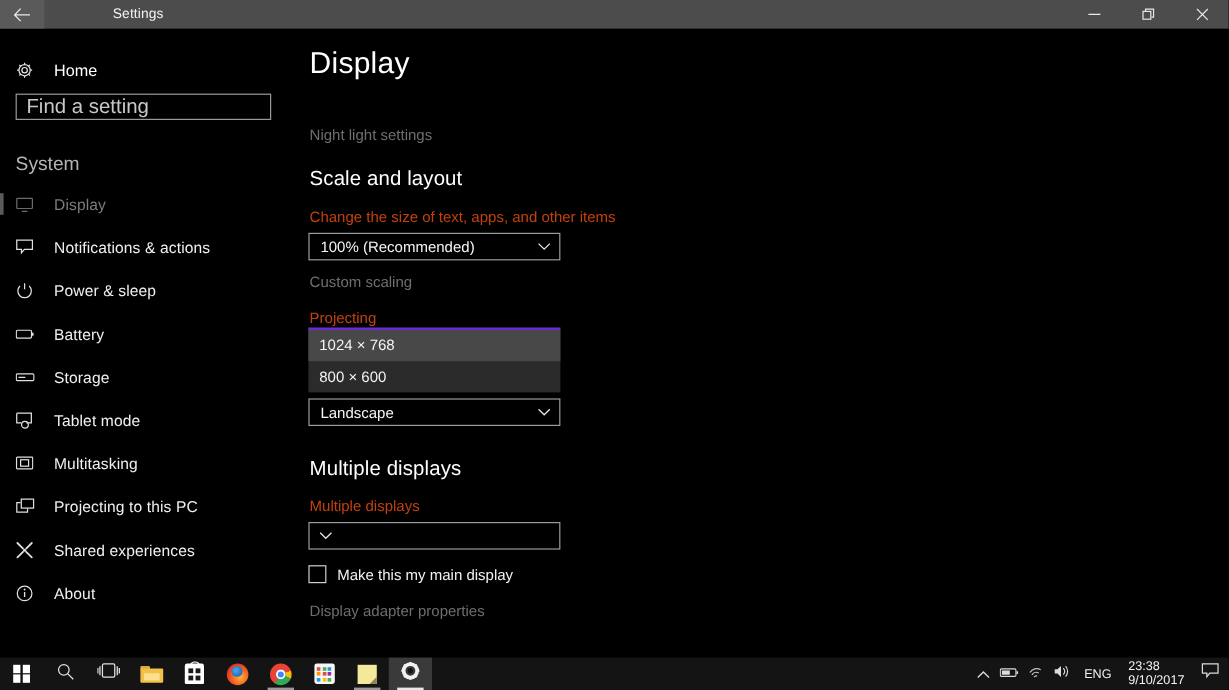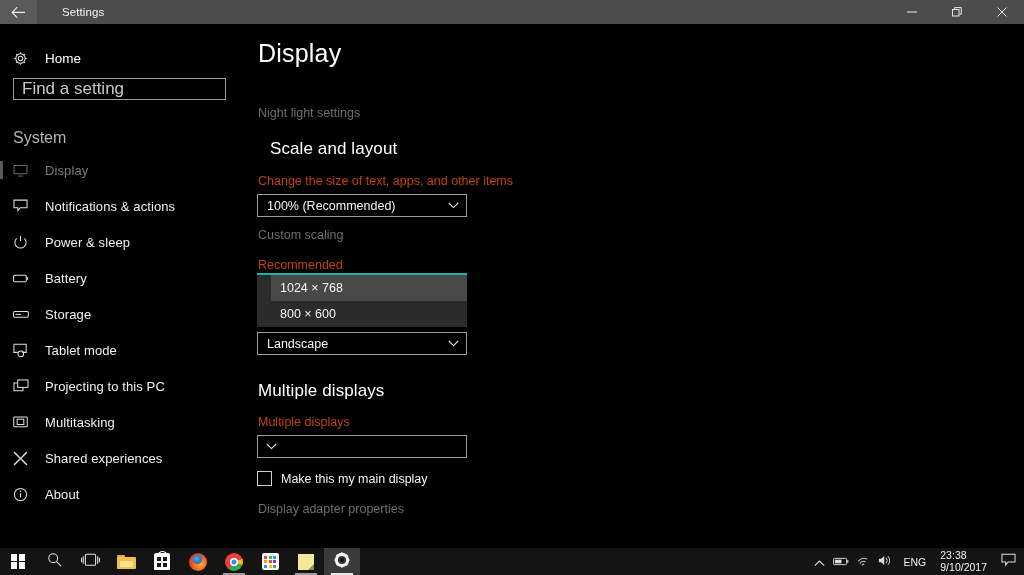--- a/index.html
+++ b/index.html
@@ -41,20 +41,21 @@
   }
   .back-btn svg { display: block; }
   .titlebar-title {
     flex: 0 0 auto;
     display: flex;
     align-items: center;
     padding-left: 25px;
     font-size: 11.5px;
     color: #f2f2f2;
     letter-spacing: .1px;
+    margin-left: 32px;
   }
   .titlebar-spacer { flex: 1 1 auto; }
   .winctl {
     width: 45px;
     display: flex;
     align-items: center;
     justify-content: center;
   }
   .winctl svg { display: block; }
 
@@ -175,21 +176,21 @@
   .adapter-link { left: 18px; top: 478px; }
 
   .section-head {
     position: absolute;
     left: 18px;
     font-size: 17px;
     font-weight: normal;
     color: #fff;
     letter-spacing: .1px;
   }
-  .sh-scale { top: 115px; margin-left: 12px; }
+  .sh-scale { top: 115px; }
   .sh-multi { top: 357px; }
 
   .field-label {
     position: absolute;
     left: 18px;
     font-size: 12.5px;
     color: #c2410c;
   }
   .fl-size  { top: 150px; }
   .fl-res   { top: 234px; }
@@ -232,23 +233,22 @@
   .combo-scale  { top: 170px; }
   .combo-orient { top: 308px; }
   .combo-multi  { top: 411px; }
 
   
   .dropdown-open {
     position: absolute;
     left: 17px; top: 249px;
     width: 210px;
     background: #2b2b2b;
-    border-top: 2px solid #14b8a6;
+    border-top: 2px solid #6d28d9;
     box-sizing: border-box;
-    padding-left: 14px;
   }
   .dd-option {
     height: 26px;
     display: flex;
     align-items: center;
     padding-left: 9px;
     font-size: 12.5px;
     color: #f4f4f4;
     box-sizing: border-box;
     cursor: default;
@@ -567,36 +567,36 @@
             <path d="M1 1.4 h13 v8.6 h-4.4" fill="none" stroke="#e0e0e0" stroke-width="1.1"></path>
             <path d="M1 1.4 v8.6 h4" fill="none" stroke="#e0e0e0" stroke-width="1.1"></path>
             <circle cx="8.3" cy="11.6" r="3" fill="none" stroke="#e0e0e0" stroke-width="1.1"></circle>
           </svg>
         </span>
         <span class="label">Tablet mode</span>
       </div>
 
       <div class="nav-item">
         <span class="ico">
+          <svg width="15" height="12" viewBox="0 0 16 13">
+            <rect x="0.7" y="1" width="14.6" height="10.6" rx="0.8" fill="none" stroke="#e0e0e0" stroke-width="1.1"></rect>
+            <rect x="4.4" y="3.4" width="7.2" height="5.8" fill="none" stroke="#e0e0e0" stroke-width="1.1"></rect>
+          </svg>
+        </span>
+        <span class="label">Multitasking</span>
+      </div>
+
+      <div class="nav-item">
+        <span class="ico">
           <svg width="16" height="14" viewBox="0 0 17 15">
             <rect x="5" y="1" width="11" height="8" fill="none" stroke="#e0e0e0" stroke-width="1.1"></rect>
             <path d="M4.4 4.2 H1 v8.4 h9.6 V9.4" fill="none" stroke="#e0e0e0" stroke-width="1.1"></path>
           </svg>
         </span>
         <span class="label">Projecting to this PC</span>
-      </div>
-
-      <div class="nav-item">
-        <span class="ico">
-          <svg width="15" height="12" viewBox="0 0 16 13">
-            <rect x="0.7" y="1" width="14.6" height="10.6" rx="0.8" fill="none" stroke="#e0e0e0" stroke-width="1.1"></rect>
-            <rect x="4.4" y="3.4" width="7.2" height="5.8" fill="none" stroke="#e0e0e0" stroke-width="1.1"></rect>
-          </svg>
-        </span>
-        <span class="label">Multitasking</span>
       </div>
 
       <div class="nav-item">
         <span class="ico">
           <svg width="15" height="15" viewBox="0 0 16 16">
             <path d="M1.6 1.6 L6.6 6.6 M14.4 1.6 L9.4 6.6 M1.6 14.4 L6.6 9.4 M14.4 14.4 L9.4 9.4" stroke="#e0e0e0" stroke-width="1.6" stroke-linecap="round"></path>
             <circle cx="8" cy="8" r="1.4" fill="#e0e0e0"></circle>
           </svg>
         </span>
         <span class="label">Shared experiences</span>
@@ -630,21 +630,21 @@
       <span class="ctext">100% (Recommended)</span>
       <span class="chev">
         <svg width="11" height="7" viewBox="0 0 11 7">
           <path d="M0.8 1 L5.5 5.6 L10.2 1" fill="none" stroke="#e4e4e4" stroke-width="1.1"></path>
         </svg>
       </span>
     </div>
 
     <div class="custom-scaling">Custom scaling</div>
 
-    <div class="field-label fl-res">Recommended</div>
+    <div class="field-label fl-res">Projecting</div>
 
     <div class="dropdown-open">
       <div class="dd-option hl">1024 × 768</div>
       <div class="dd-option">800 × 600</div>
     </div>
 
     <div class="combo combo-orient">
       <span class="ctext">Landscape</span>
       <span class="chev">
         <svg width="11" height="7" viewBox="0 0 11 7">

